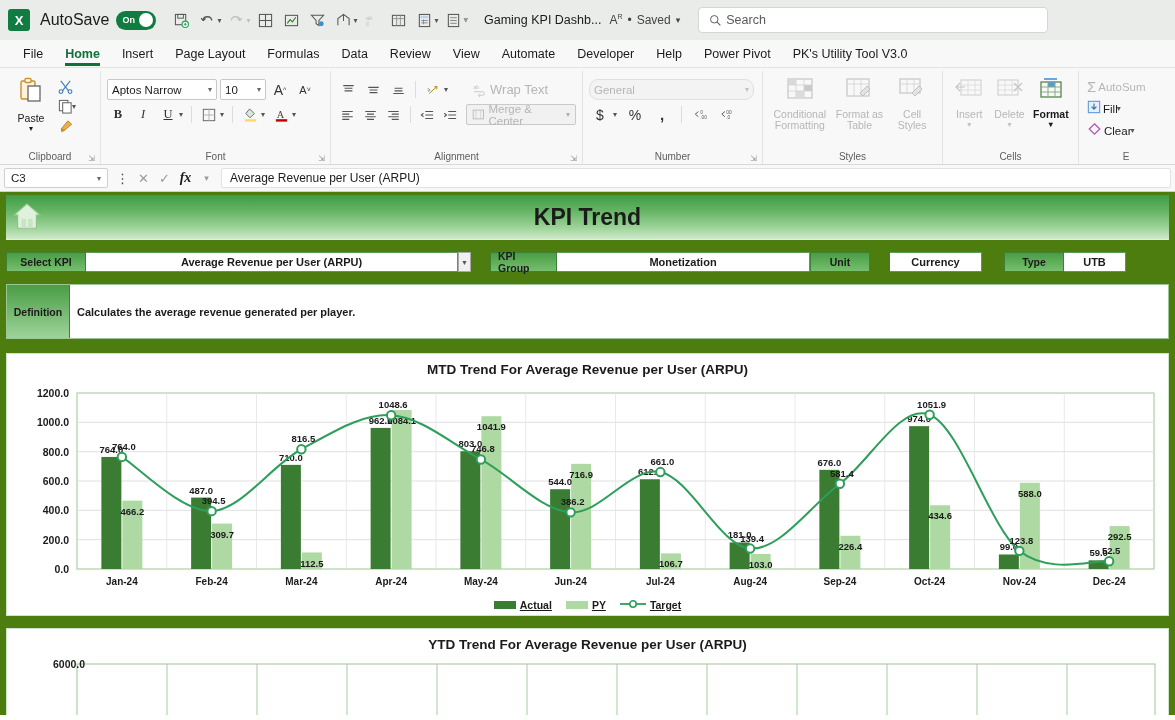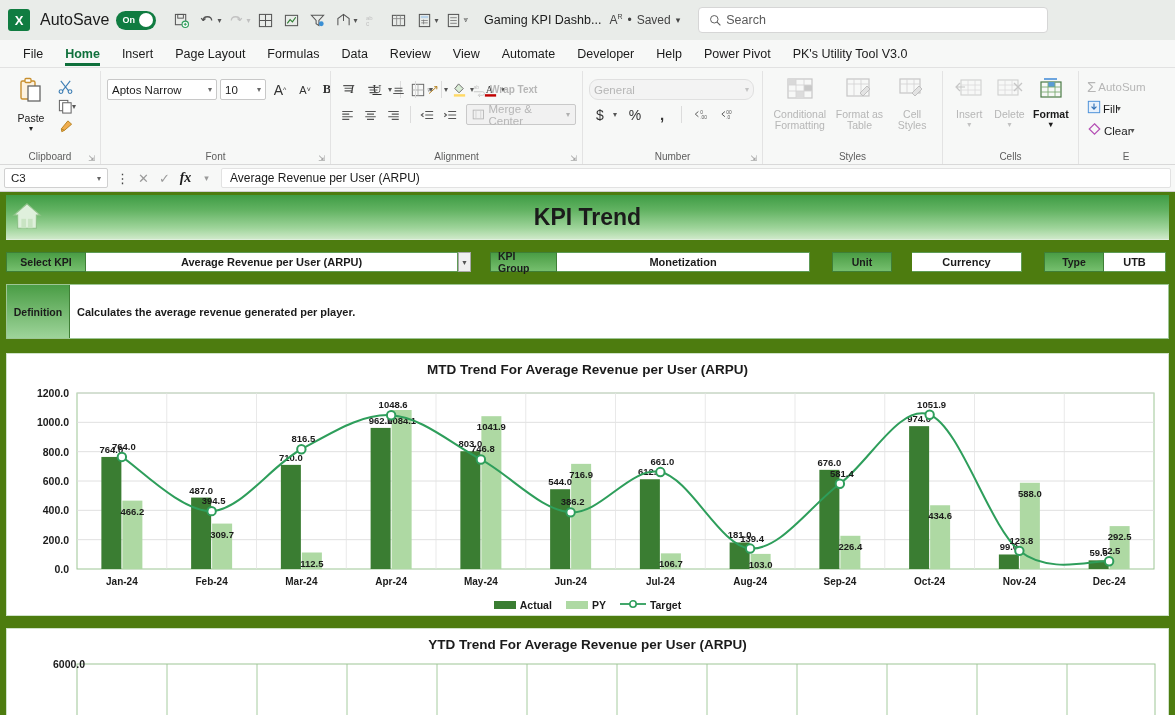--- a/index.html
+++ b/index.html
@@ -155,21 +155,21 @@
     font-size:11px; font-weight:bold; color:#1b1b1b;
   }
 
   
   .chartcard {
     margin: 14px 6px 0 6px; border:1px solid #cfe3c9; background:#fff;
     padding: 8px 6px 4px 6px;
   }
   .chart-title { text-align:center; font-size:13.5px; font-weight:bold; color:#1b1b1b; margin-bottom: 8px;}
   .chart-wrap { position:relative; height: 212px; }
-  .legend { display:flex; align-items:center; justify-content:center; gap:14px; margin-top:2px; font-size:10.5px; font-weight:bold; color:#1b1b1b;}
+  .legend { display:flex; align-items:center; justify-content:center; gap:14px; margin-top:2px; font-size:10.5px; font-weight:bold; color:#1b1b1b;text-decoration:underline;}
   .legend-item { display:flex; align-items:center; gap:4px;}
   .swatch { width:22px; height:8px; }
 
   .chartcard2 {
     margin: 12px 6px 0 6px; border:1px solid #cfe3c9; background:#fff;
     padding: 8px 6px 4px 6px; height: 120px; overflow:hidden;
   }
 </style>
 </head>
 <body>
@@ -327,21 +327,21 @@
               <path d="M3.2 10.6 L6.4 12.1" stroke="#b5811f" stroke-width="1"></path>
             </svg>
         </div>
       </div>
     </div>
     <div class="rgroup-label">Clipboard</div>
     <span class="rgroup-launch">⇲</span>
   </div>
 
   <div class="rgroup" style="width:230px;">
-    <div class="rgroup-body" style="padding-top:8px;">
+    <div class="rgroup-body" style="flex-direction:column; padding-top:8px;">
       <div class="fontrow">
         <div class="combo" style="width:110px;">
           <span>Aptos Narrow</span>
           <span style="font-size:8px;color:#666;">▾</span>
         </div>
         <div class="combo" style="width:46px;">
           <span>10</span>
           <span style="font-size:8px;color:#666;">▾</span>
         </div>
         <div class="iconbtn" style="font-size:14px;">A<sup style="font-size:7px;">^</sup></div>
@@ -406,21 +406,21 @@
               <path d="M3 12 L12 4 M12 4 l-3.2 0.3 M12 4 l-0.3 3.2" stroke="#b5811f" stroke-width="1.1" fill="none"></path>
             </svg>
         </div>
         <span class="caret">▾</span>
         <span style="width:14px;"></span>
         <div class="minibtn" style="color:#b6b6b6;">
           <svg width="16" height="14" viewBox="0 0 16 16">
               <text x="0.5" y="7" font-size="6" fill="#c2c2c2" font-family="sans-serif">ab</text>
               <path d="M1 10 h10 a2 2 0 0 1 0 4 h-4 M8 12 l-2 2 2 2" stroke="#c2c2c2" stroke-width="1" fill="none"></path>
             </svg>
-          <span style="font-size:10px;font-weight:bold;">Wrap Text</span>
+          <span style="font-size:13px;">Wrap Text</span>
         </div>
       </div>
       <div class="fontrow">
         <div class="iconbtn">
           <svg width="15" height="14" viewBox="0 0 16 16">
               <path d="M2 4h12M2 7h8M2 10h12M2 13h8" stroke="#555" stroke-width="1.3"></path>
             </svg>
         </div>
         <div class="iconbtn">
           <svg width="15" height="14" viewBox="0 0 16 16">
@@ -634,21 +634,21 @@
   <div class="selrow">
     <div class="pill" style="width:465px;">
       <div class="pill-label" style="width:80px;">Select KPI</div>
       <div class="pill-val" style="flex:1;">Average Revenue per User (ARPU)</div>
       <div class="dropdown-arrow">▼</div>
     </div>
     <div class="pill" style="width:320px; margin-left:19px;">
       <div class="pill-label" style="width:67px;">KPI Group</div>
       <div class="pill-val" style="flex:1;">Monetization</div>
     </div>
-    <div class="pill" style="width:190px; margin-left:22px;gap:20px;">
+    <div class="pill" style="width:172px; gap:20px;">
       <div class="pill-label" style="width:60px;">Unit</div>
       <div class="pill-val" style="flex:1;">Currency</div>
     </div>
     <div class="pill" style="width:122px; margin-left:22px;">
       <div class="pill-label" style="width:60px;">Type</div>
       <div class="pill-val" style="flex:1;">UTB</div>
     </div>
   </div>
 
   <div class="inforow">

